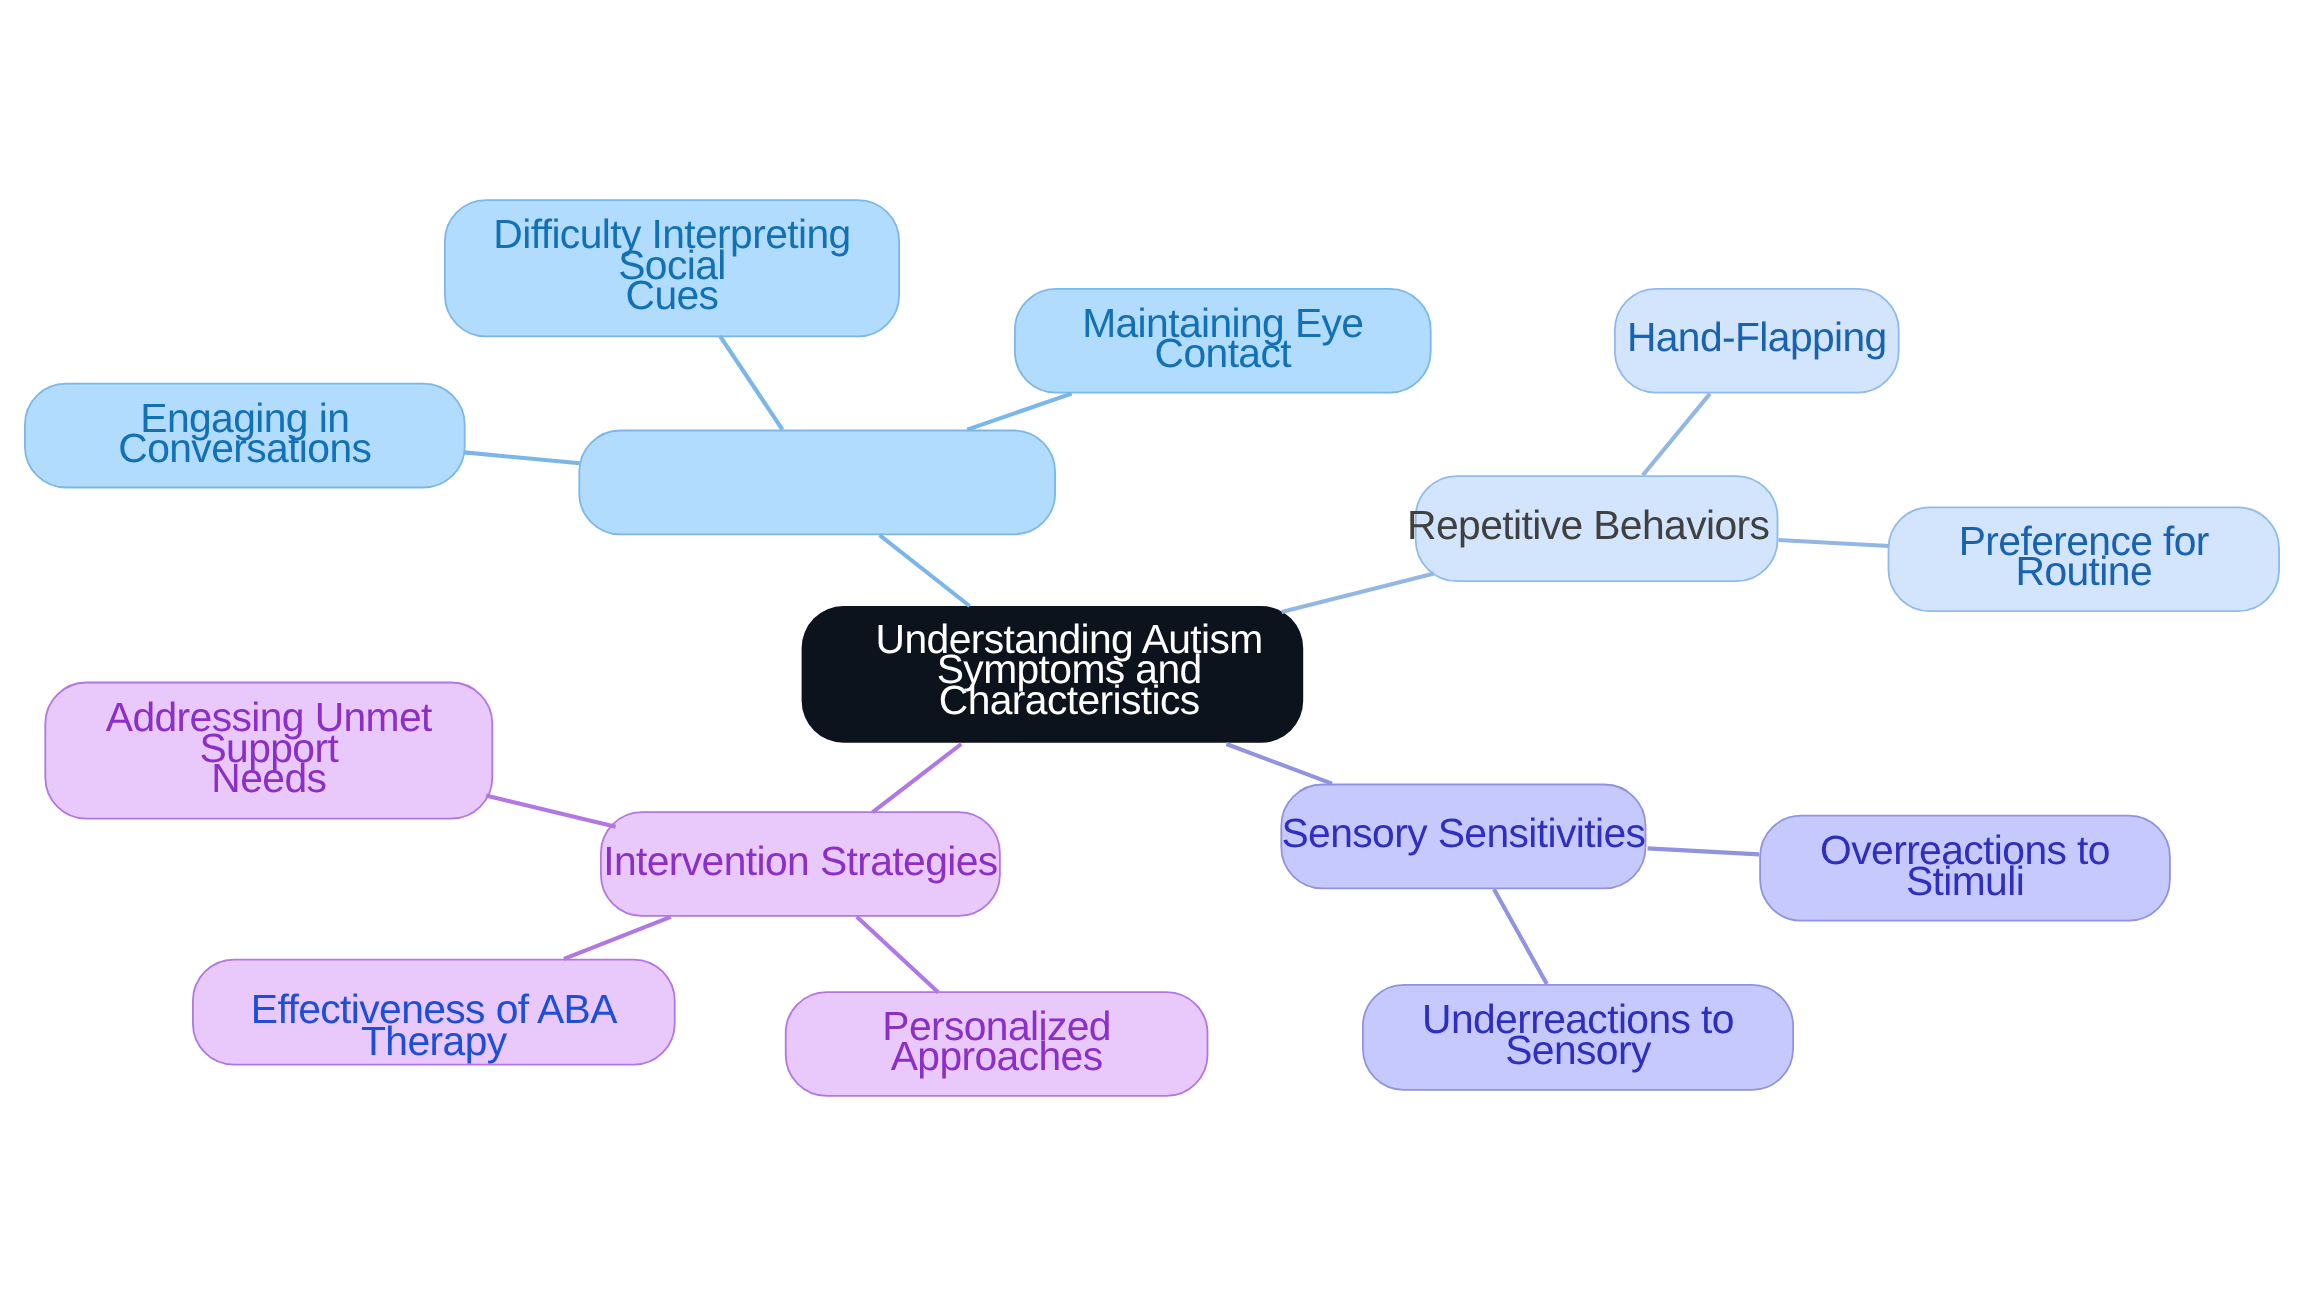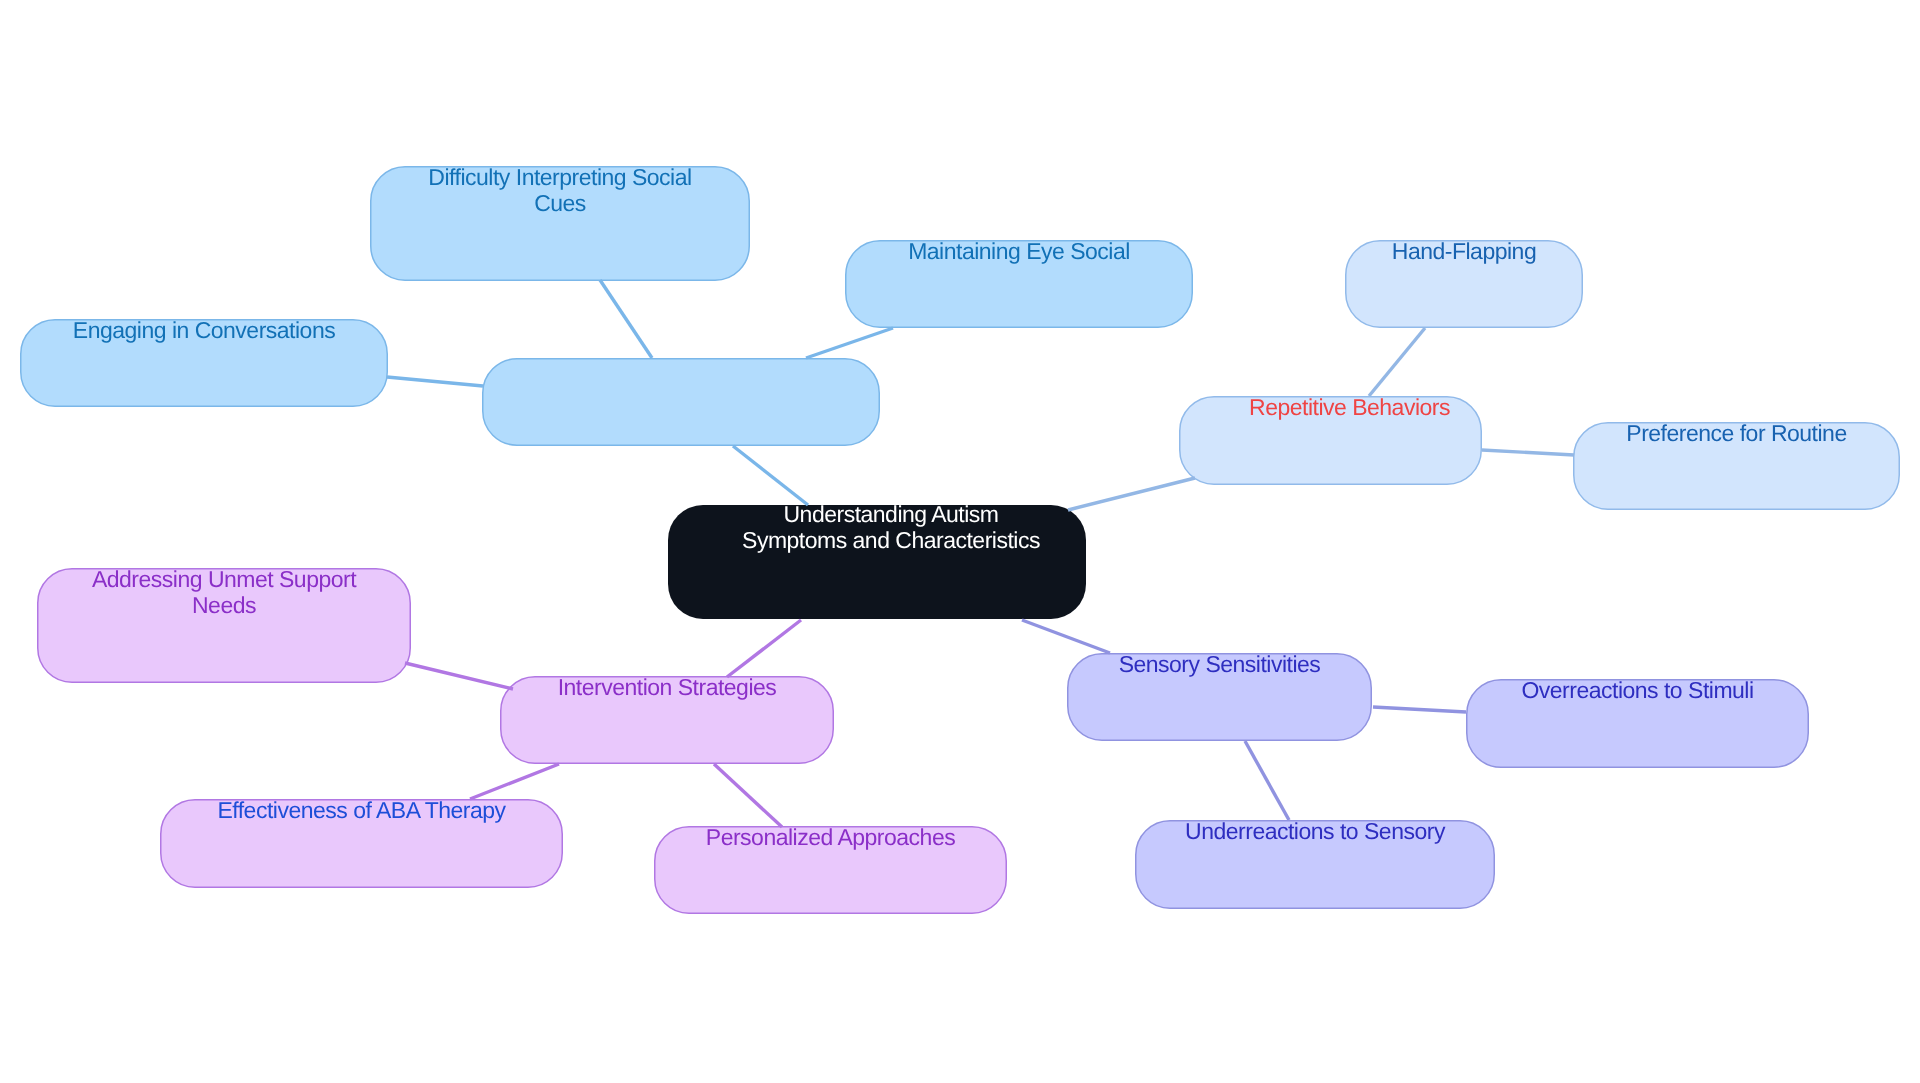--- a/index.html
+++ b/index.html
@@ -29,23 +29,24 @@
     position: absolute;
     left: 0;
     top: 0;
     width: 1920px;
     height: 1083px;
   }
   .node {
     position: absolute;
     box-sizing: border-box;
     display: flex;
+    align-items: center;
     justify-content: center;
     text-align: center;
-    font-size: 23px;
+    font-size: 34px;
     letter-spacing: -0.5px;
     line-height: 25.5px;
     white-space: pre-line;
     cursor: default;
     filter: opacity(1);
   }
   .node-label {
     display: block;
     transform: translateY(-1.2px);
   }
@@ -91,23 +92,23 @@
         <line x1="405" y1="663" x2="513" y2="689" stroke="#b177e3" stroke-width="3.4" stroke-linecap="butt"></line>
         <line x1="559" y1="764" x2="470" y2="799" stroke="#b177e3" stroke-width="3.4" stroke-linecap="butt"></line>
         <line x1="714" y1="764" x2="782" y2="827" stroke="#b177e3" stroke-width="3.4" stroke-linecap="butt"></line>
       </g>
   </svg>
   <div id="nodes">
       <div class="node root" style="left: 668px; top: 505px; width: 418px; height: 114px; color: rgb(255, 255, 255);"><span class="node-label">Understanding Autism
 Symptoms and Characteristics</span></div>
       <div class="node" style="left: 370px; top: 166px; width: 380px; height: 115px; color: rgb(18, 113, 182);"><span class="node-label">Difficulty Interpreting Social
 Cues</span></div>
-      <div class="node" style="left: 845px; top: 240px; width: 348px; height: 88px; color: rgb(18, 113, 182);"><span class="node-label">Maintaining Eye Social</span></div>
+      <div class="node" style="left: 845px; top: 240px; width: 348px; height: 88px; color: rgb(18, 113, 182);"><span class="node-label">Maintaining Eye Contact</span></div>
       <div class="node" style="left: 20px; top: 319px; width: 368px; height: 88px; color: rgb(18, 113, 182);"><span class="node-label">Engaging in Conversations</span></div>
-      <div class="node" style="left: 1198px; top: 396px; width: 303px; height: 87px; color: #ef4444;"><span class="node-label">Repetitive Behaviors</span></div>
+      <div class="node" style="left: 1172px; top: 396px; width: 303px; height: 87px; color: #404040;"><span class="node-label">Repetitive Behaviors</span></div>
       <div class="node" style="left: 1573px; top: 422px; width: 327px; height: 88px; color: rgb(24, 98, 176);"><span class="node-label">Preference for Routine</span></div>
       <div class="node" style="left: 1345px; top: 240px; width: 238px; height: 88px; color: rgb(24, 98, 176);"><span class="node-label">Hand-Flapping</span></div>
       <div class="node" style="left: 1067px; top: 653px; width: 305px; height: 88px; color: rgb(46, 46, 192);"><span class="node-label">Sensory Sensitivities</span></div>
       <div class="node" style="left: 1466px; top: 679px; width: 343px; height: 89px; color: rgb(46, 46, 192);"><span class="node-label">Overreactions to Stimuli</span></div>
       <div class="node" style="left: 1135px; top: 820px; width: 360px; height: 89px; color: rgb(46, 46, 192);"><span class="node-label">Underreactions to Sensory</span></div>
       <div class="node" style="left: 500px; top: 676px; width: 334px; height: 88px; color: rgb(139, 47, 200);"><span class="node-label">Intervention Strategies</span></div>
       <div class="node" style="left: 37px; top: 568px; width: 374px; height: 115px; color: rgb(139, 47, 200);"><span class="node-label">Addressing Unmet Support
 Needs</span></div>
       <div class="node" style="left: 160px; top: 799px; width: 403px; height: 115px; color: #1d4ed8;"><span class="node-label">Effectiveness of ABA Therapy</span></div>
       <div class="node" style="left: 654px; top: 826px; width: 353px; height: 88px; color: rgb(139, 47, 200);"><span class="node-label">Personalized Approaches</span></div>

